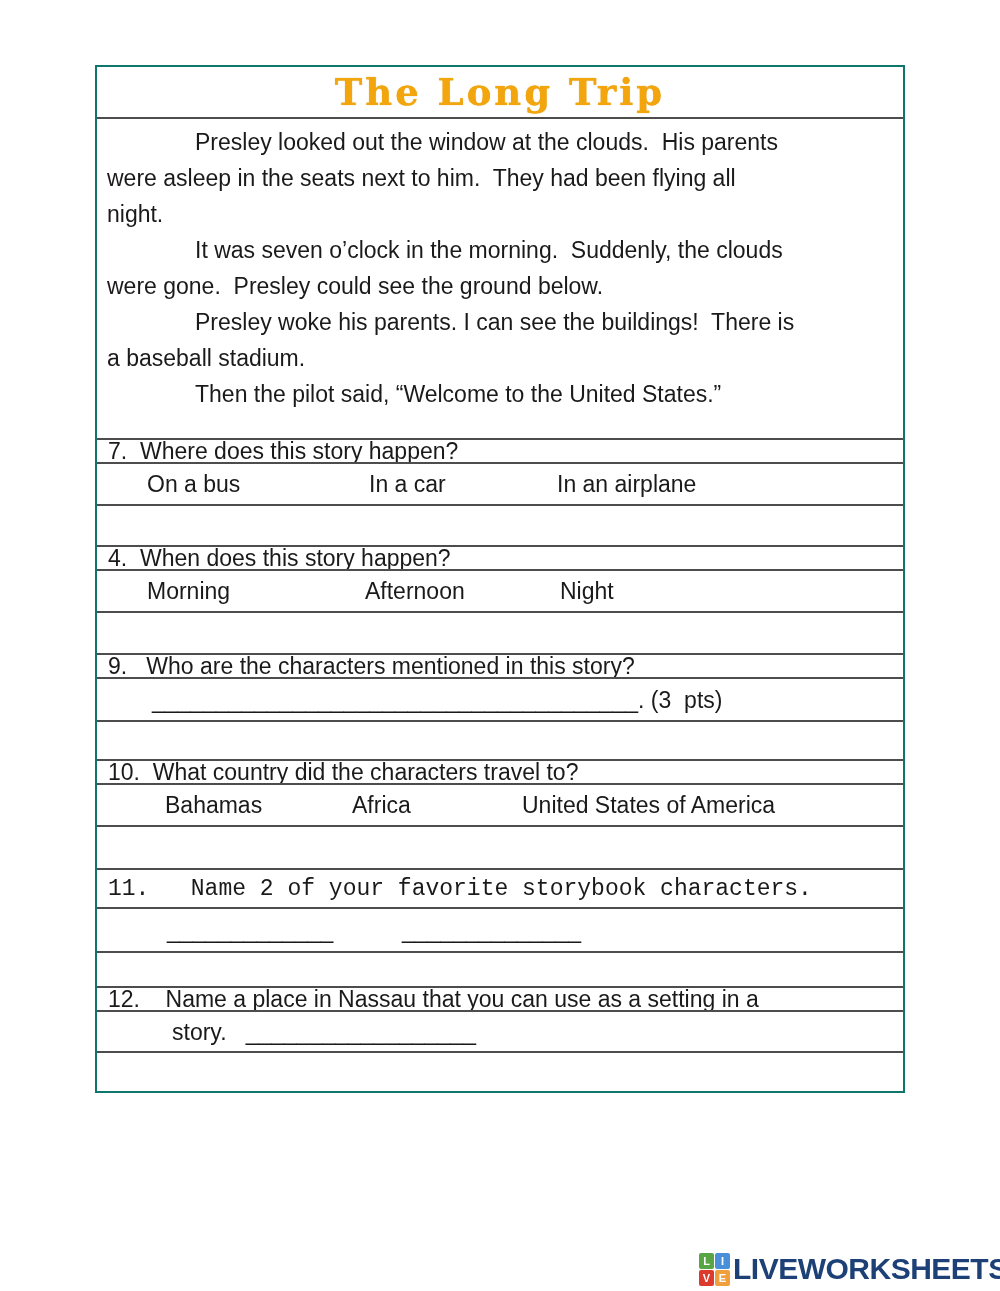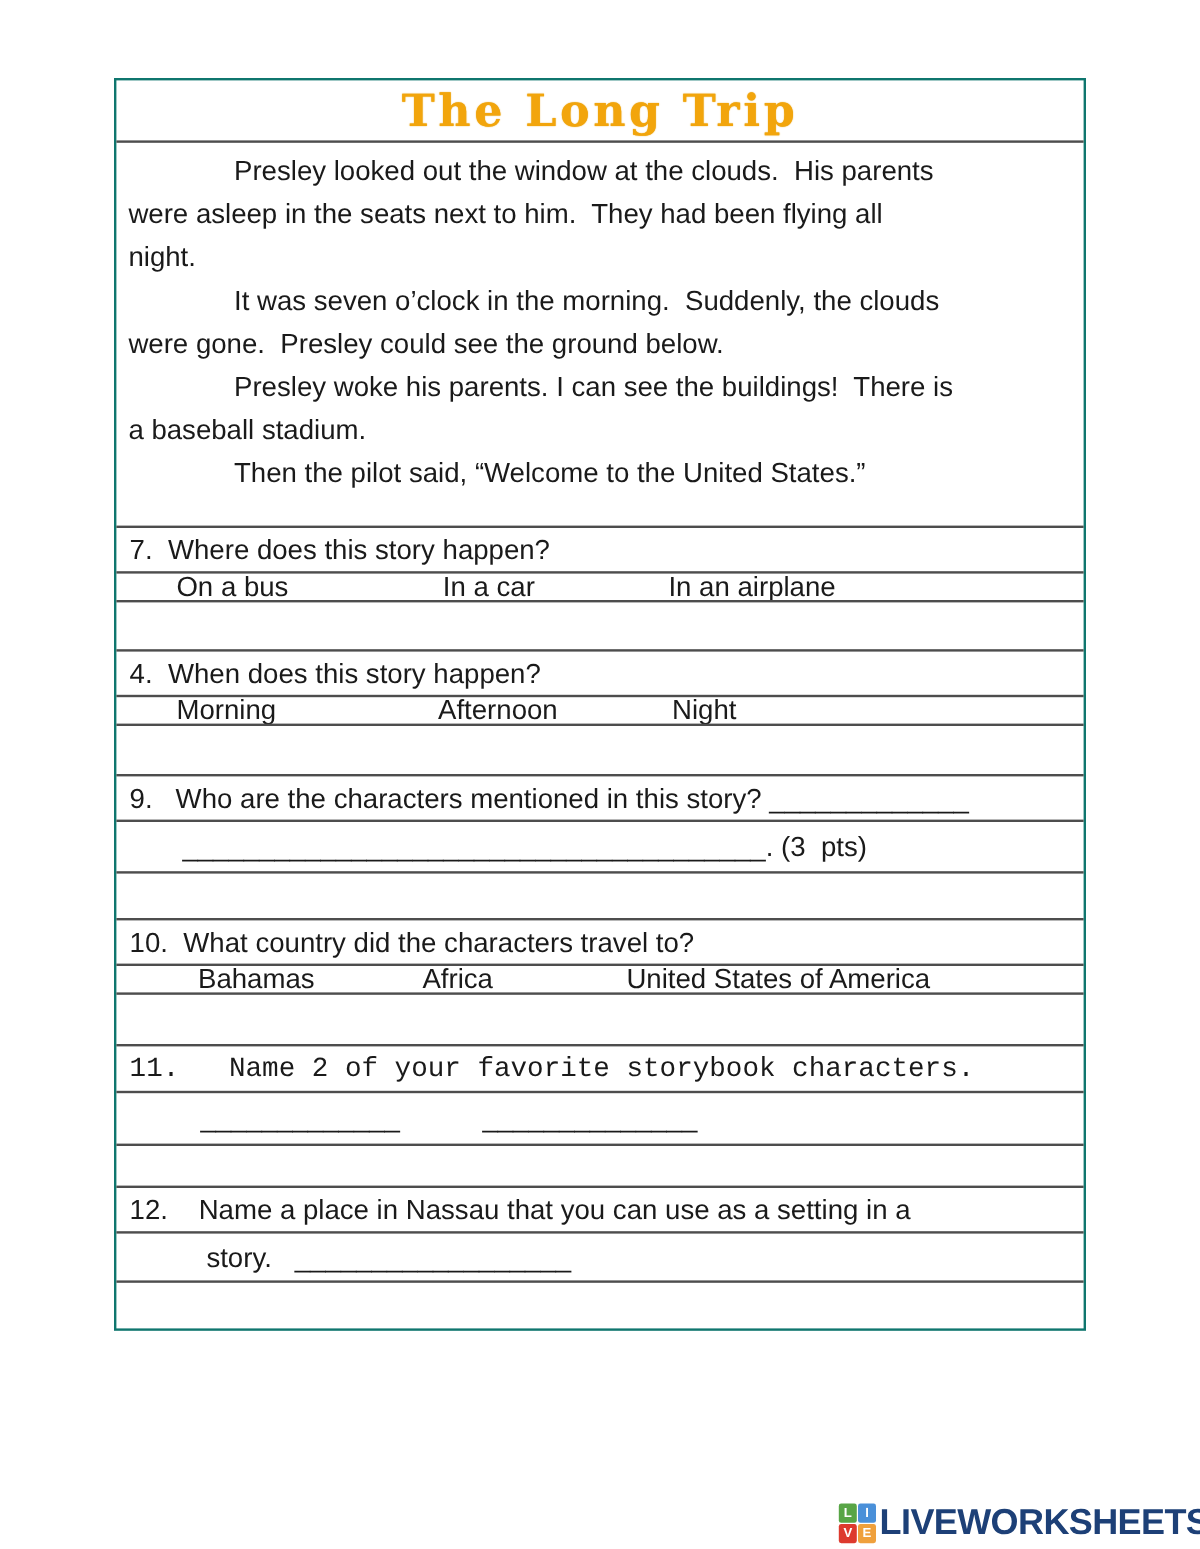--- a/index.html
+++ b/index.html
@@ -17,23 +17,23 @@
   .title-row { height:50px; display:flex; align-items:center; justify-content:center; }
   .title-text {
     font-family:"DejaVu Serif", serif; font-weight:bold; font-size:37px;
     letter-spacing:3px; text-shadow:0 0 1px #e09a00;
   }
 
   .story-row { height:321px; padding:5px 12px 16px 10px; }
   .story-line { font-size:23px; line-height:36px; white-space:pre-wrap; }
   .story-line.indent { padding-left:88px; }
 
-  .q-row { height:38px; display:flex; align-items:center; padding-left:11px;
+  .q-row { height:24px; display:flex; align-items:center; padding-left:11px;
            font-size:23px; white-space:pre-wrap; }
-  .opt-row { height:24px; }
+  .opt-row { height:42px; }
   .opt-row.tall { height:44px;text-decoration:underline; }
   .opt { position:absolute; top:50%; transform:translateY(-50%);
          font-size:23px; white-space:pre-wrap; }
   .spacer { height:41px; }
   .sp-42 { height:42px; } .sp-43 { height:43px; } .sp-39 { height:39px; }
   .sp-35 { height:35px; } .sp-40 { height:40px; }
   .q-39 { height:39px;font-family:Liberation Mono, monospace; }
   .l2-row { position:relative; height:43px; }
   .l2-row.h41 { height:41px; }
 

